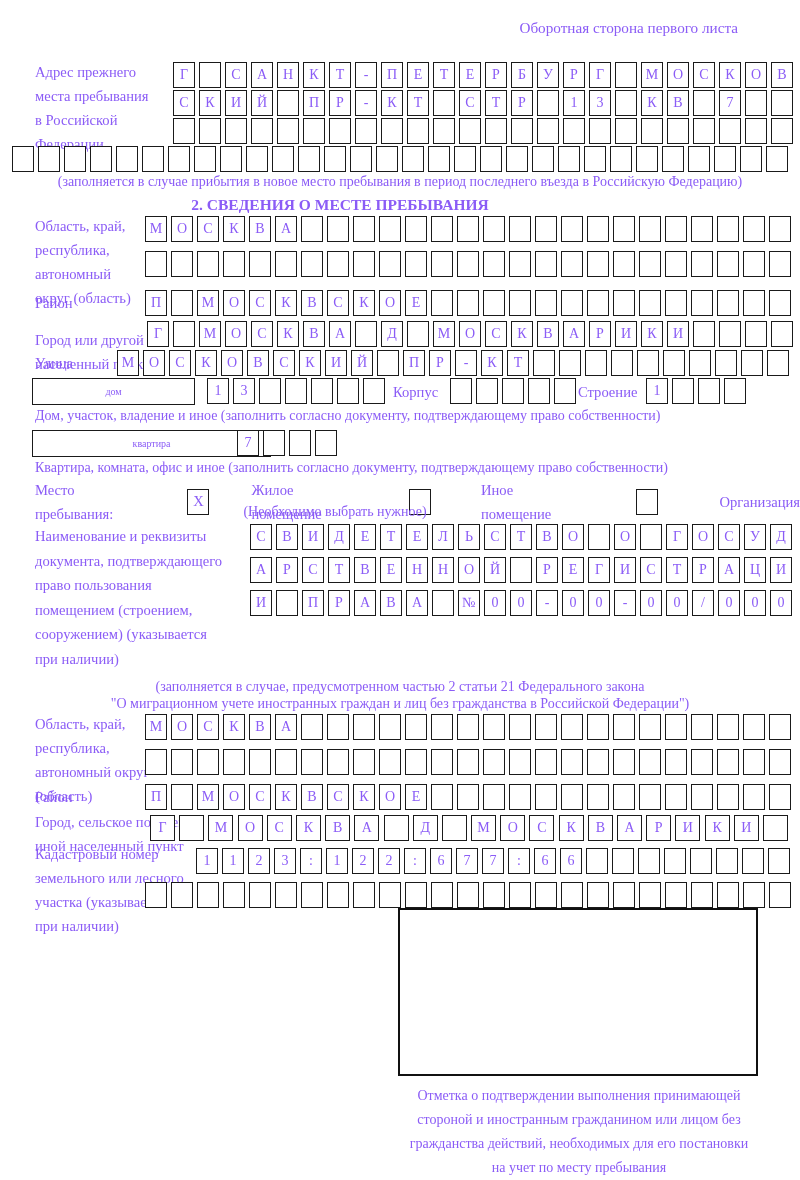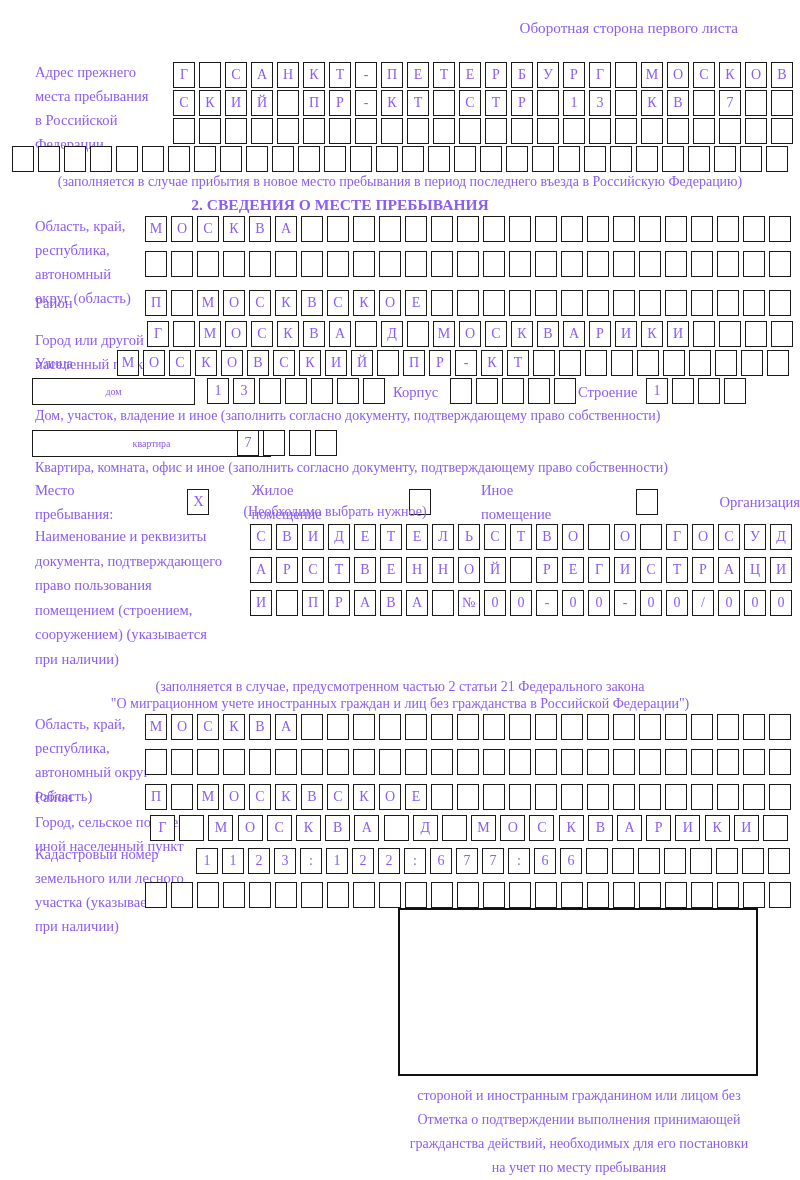--- a/index.html
+++ b/index.html
@@ -606,19 +606,19 @@
       <span class="cell"></span>
       <span class="cell"></span>
       <span class="cell"></span>
       <span class="cell"></span>
       <span class="cell"></span>
       <span class="cell"></span>
     </div>
 
   <div id="stamp-box" class="abs" style="left:398px;top:908px;width:360px;height:168px;"></div>
   <div class="abs ctr" style="left:390px;top:1084px;width:378px;font-size:14px;line-height:24px;">
+      <div>Отметка о подтверждении выполнения принимающей</div>
       <div>стороной и иностранным гражданином или лицом без</div>
-      <div>Отметка о подтверждении выполнения принимающей</div>
       <div>гражданства действий, необходимых для его постановки</div>
       <div>на учет по месту пребывания</div>
     </div>
 
 </div>
 
 </body></html>

